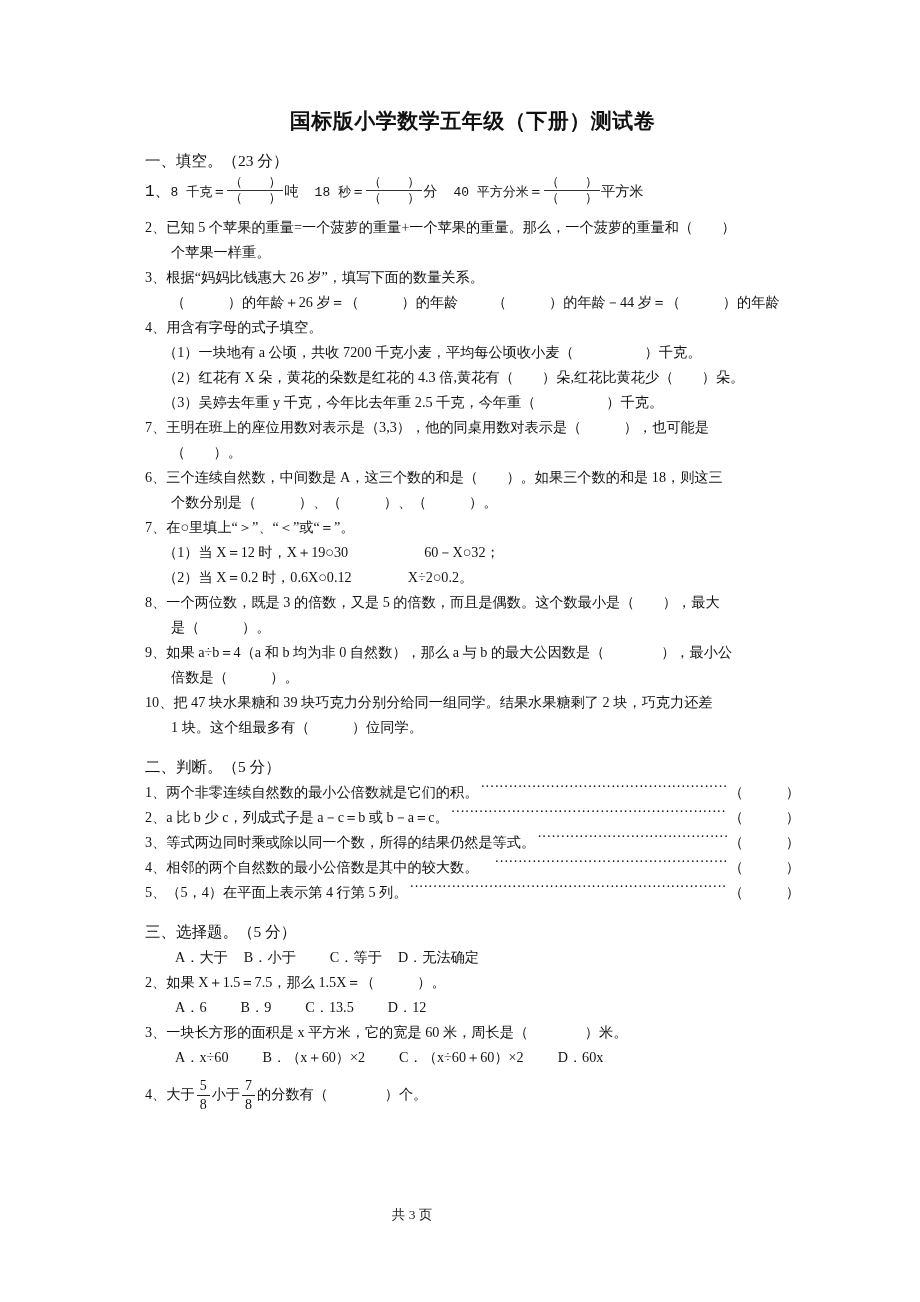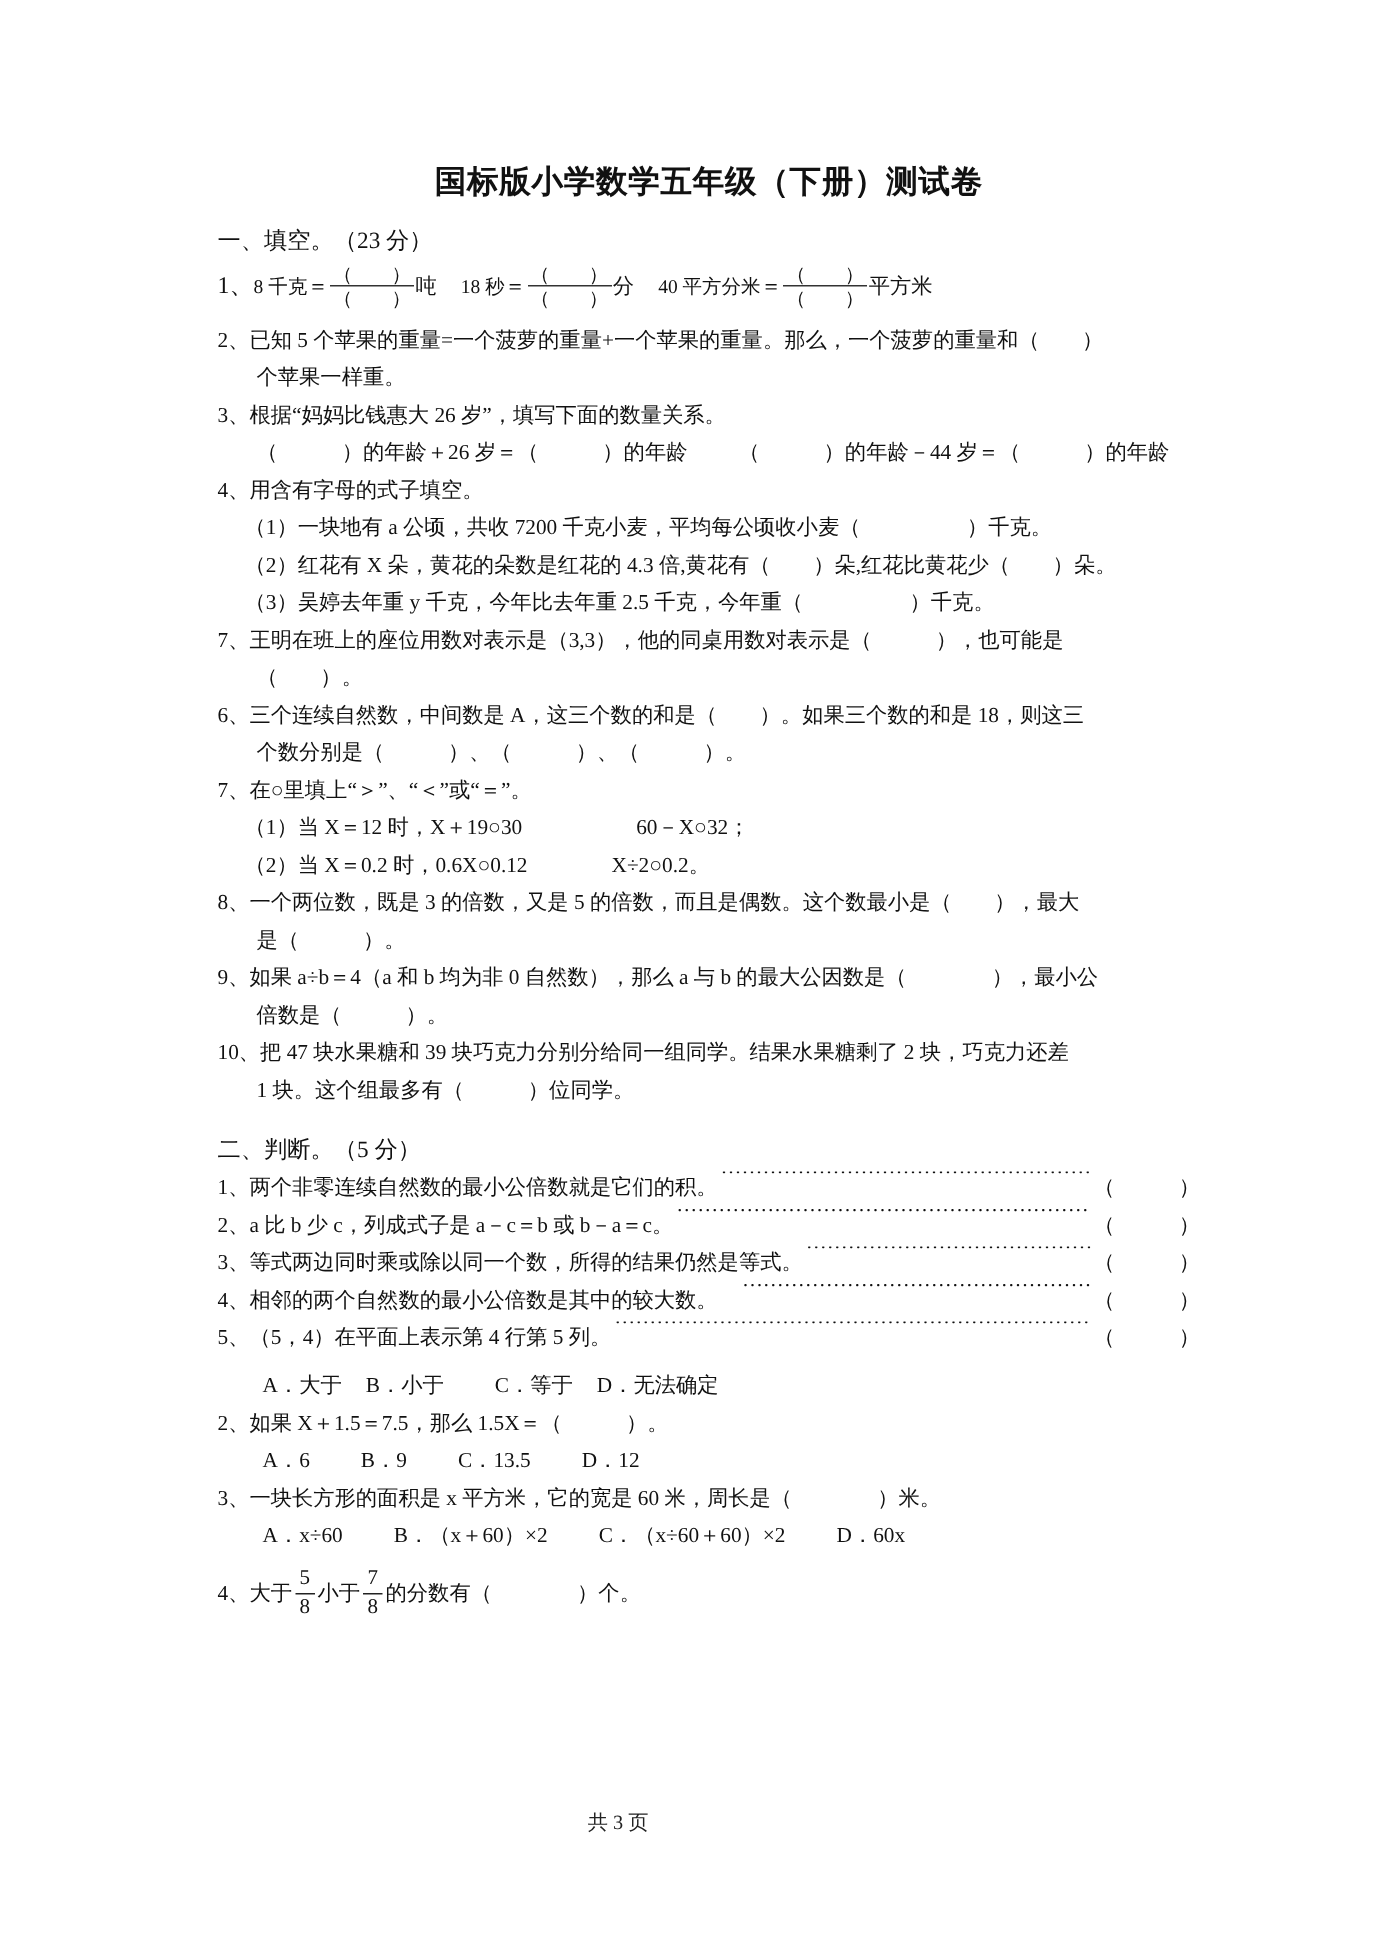--- a/index.html
+++ b/index.html
@@ -107,21 +107,21 @@
   .frac-small .den {
     display: block;
     padding: 1px 3px 0 3px;
   }
 
   .tf-row {
     font-size: 14.2px;
     line-height: 1.62;
     margin: 0 0 2px 0;
     display: flex;
-    align-items: flex-start;
+    align-items: center;
     white-space: nowrap;
   }
   .tf-text { flex: 0 0 auto; }
   .tf-dots {
     flex: 1 1 auto;
     overflow: hidden;
     margin: 0 2px;
     position: relative;
     height: 1em;
   }
@@ -156,21 +156,21 @@
 </head>
 <body>
 
 <div class="page">
   <div class="content">
 
     <div class="doc-title">国标版小学数学五年级（下册）测试卷</div>
 
     <div class="section-head">一、填空。（23 分）</div>
 
-    <div class="q" style="margin-top:4px;">
+    <div class="q" style="margin-top:4px;font-family:Liberation Mono, monospace;">
       <span style="font-size:16px;">1、</span><span style="font-size:13px;">8 千克</span><span>＝</span><span class="frac"><span class="num">（　　）</span><span class="den">（　　）</span></span><span>吨</span><span class="gap-s"></span><span style="font-size:13px;">18 秒</span><span>＝</span><span class="frac"><span class="num">（　　）</span><span class="den">（　　）</span></span><span>分</span><span class="gap-s"></span><span style="font-size:13px;">40 平方分米</span><span>＝</span><span class="frac"><span class="num">（　　）</span><span class="den">（　　）</span></span><span>平方米</span>
     </div>
 
     <div class="spacer-sm"></div>
 
     <div class="q"><span>2、</span><span>已知 5 个苹果的重量=一个菠萝的重量+一个苹果的重量。那么，一个菠萝的重量和（　　）</span></div>
     <div class="q indent2">个苹果一样重。</div>
 
     <div class="q"><span>3、</span><span>根据“妈妈比钱惠大 26 岁”，填写下面的数量关系。</span></div>
     <div class="q indent2"><span>（　　　）的年龄＋26 岁＝（　　　）的年龄</span><span class="gap-m"></span><span>（　　　）的年龄－44 岁＝（　　　）的年龄</span></div>
@@ -224,20 +224,21 @@
       <span class="tf-paren">（　　　）</span>
     </div>
     <div class="tf-row">
       <span class="tf-text"><span>5、</span><span>（5，4）在平面上表示第 4 行第 5 列。</span></span>
       <span class="tf-dots"></span>
       <span class="tf-paren">（　　　）</span>
     </div>
 
     <div class="spacer-sm"></div>
 
+    <div class="section-head">三、选择题。（5 分）</div>
 
     <div class="opts"><span>A．大于</span><span class="gap-s"></span><span>B．小于</span><span class="gap-m"></span><span>C．等于</span><span class="gap-s"></span><span>D．无法确定</span></div>
 
     <div class="q"><span>2、</span><span>如果 X＋1.5＝7.5，那么 1.5X＝（　　　）。</span></div>
     <div class="opts"><span>A．6</span><span class="gap-m"></span><span>B．9</span><span class="gap-m"></span><span>C．13.5</span><span class="gap-m"></span><span>D．12</span></div>
 
     <div class="q"><span>3、</span><span>一块长方形的面积是 x 平方米，它的宽是 60 米，周长是（　　　　）米。</span></div>
     <div class="opts"><span>A．x÷60</span><span class="gap-m"></span><span>B．（x＋60）×2</span><span class="gap-m"></span><span>C．（x÷60＋60）×2</span><span class="gap-m"></span><span>D．60x</span></div>
 
     <div class="q" style="margin-top:10px;line-height:1.9;"><span>4、</span><span>大于</span><span class="frac-small"><span class="num">5</span><span class="den">8</span></span><span>小于</span><span class="frac-small"><span class="num">7</span><span class="den">8</span></span><span>的分数有（　　　　）个。</span></div>

